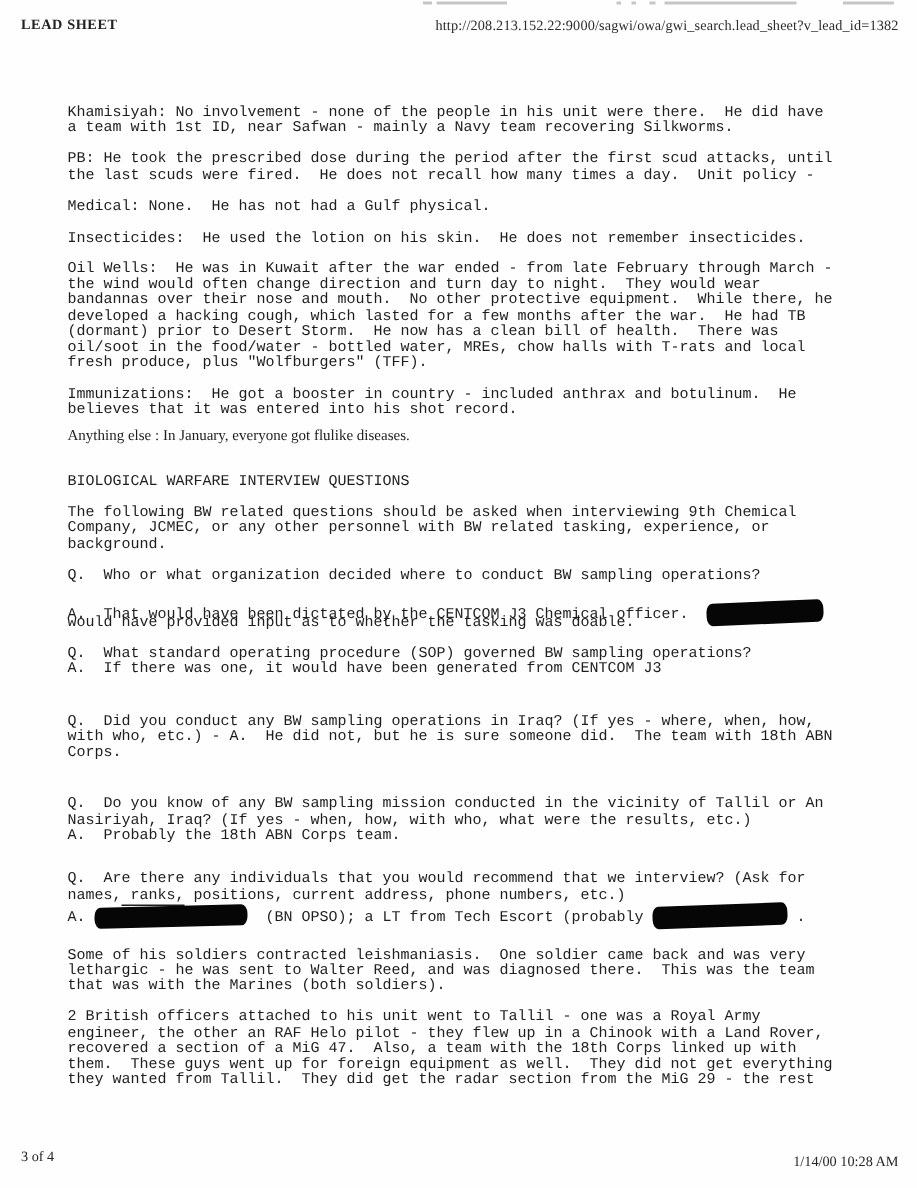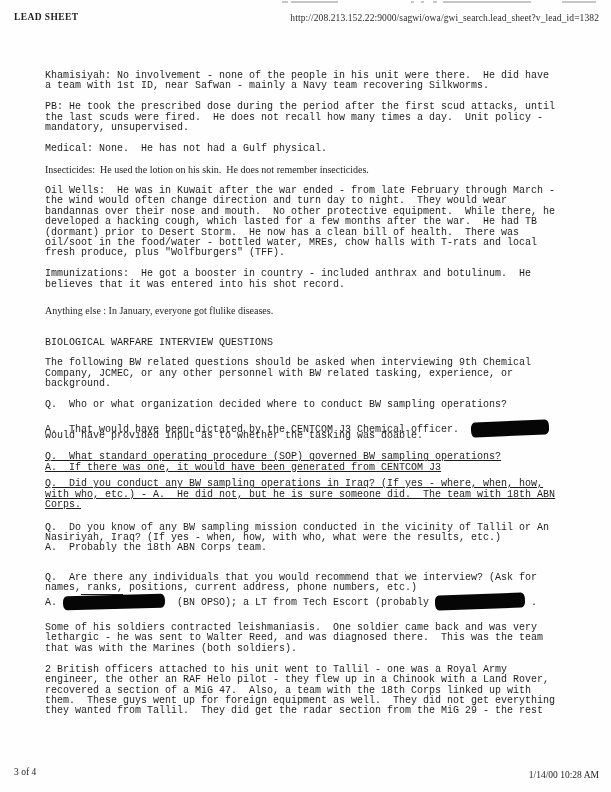--- a/index.html
+++ b/index.html
@@ -64,38 +64,37 @@
   <div class="hdr-url">http://208.213.152.22:9000/sagwi/owa/gwi_search.lead_sheet?v_lead_id=1382</div>
 
   <div class="doc">
       <div class="para" style="margin-bottom: 10.45px;">
         <div class="line">Khamisiyah: No involvement - none of the people in his unit were there.  He did have</div>
         <div class="line">a team with 1st ID, near Safwan - mainly a Navy team recovering Silkworms.</div>
       </div>
       <div class="para" style="margin-bottom: 10.45px;">
         <div class="line">PB: He took the prescribed dose during the period after the first scud attacks, until</div>
         <div class="line">the last scuds were fired.  He does not recall how many times a day.  Unit policy -</div>
-        <div class="line">mandatory, unsupervised.</div>
       </div>
       <div class="para" style="margin-bottom: 10.45px;">
         <div class="line">Medical: None.  He has not had a Gulf physical.</div>
       </div>
-      <div class="para" style="margin-bottom: 10.45px; font-family: Liberation Serif, serif;">
+      <div class="para" style="margin-bottom: 10.45px;">
         <div class="line">Insecticides:  He used the lotion on his skin.  He does not remember insecticides.</div>
       </div>
       <div class="para" style="margin-bottom: 10.45px;">
         <div class="line">Oil Wells:  He was in Kuwait after the war ended - from late February through March -</div>
         <div class="line">the wind would often change direction and turn day to night.  They would wear</div>
         <div class="line">bandannas over their nose and mouth.  No other protective equipment.  While there, he</div>
         <div class="line">developed a hacking cough, which lasted for a few months after the war.  He had TB</div>
         <div class="line">(dormant) prior to Desert Storm.  He now has a clean bill of health.  There was</div>
         <div class="line">oil/soot in the food/water - bottled water, MREs, chow halls with T-rats and local</div>
         <div class="line">fresh produce, plus "Wolfburgers" (TFF).</div>
       </div>
-      <div class="para" style="margin-bottom: 16px; font-family: Liberation Mono, monospace;">
+      <div class="para" style="margin-bottom: 6px; font-family: Liberation Mono, monospace;">
         <div class="line">Immunizations:  He got a booster in country - included anthrax and botulinum.  He</div>
         <div class="line">believes that it was entered into his shot record.</div>
       </div>
       <div class="para" style="margin-bottom: 20.9px; font-family: Liberation Serif, serif;">
         <div class="line">Anything else : In January, everyone got flulike diseases.</div>
       </div>
       <div class="para" style="margin-bottom: 10.45px;">
         <div class="line">BIOLOGICAL WARFARE INTERVIEW QUESTIONS</div>
       </div>
       <div class="para" style="margin-bottom: 10.45px;">
@@ -103,25 +102,25 @@
         <div class="line">Company, JCMEC, or any other personnel with BW related tasking, experience, or</div>
         <div class="line">background.</div>
       </div>
       <div class="para" style="margin-bottom: 10.45px;">
         <div class="line">Q.  Who or what organization decided where to conduct BW sampling operations?</div>
       </div>
       <div class="para" style="margin-bottom: 10.45px;">
         <div class="line">A.  That would have been dictated by the CENTCOM J3 Chemical officer.  <span class="redaction" style="width: 78px; height: 15px; transform: rotate(-2.5deg);"></span></div>
         <div class="line">would have provided input as to whether the tasking was doable.</div>
       </div>
-      <div class="para" style="margin-bottom: 6px; text-decoration: underline;">
+      <div class="para" style="margin-bottom: 24px;">
         <div class="line">Q.  What standard operating procedure (SOP) governed BW sampling operations?</div>
         <div class="line">A.  If there was one, it would have been generated from CENTCOM J3</div>
       </div>
-      <div class="para" style="margin-bottom: 12px; text-decoration: underline;">
+      <div class="para" style="margin-bottom: 24px;">
         <div class="line">Q.  Did you conduct any BW sampling operations in Iraq? (If yes - where, when, how,</div>
         <div class="line">with who, etc.) - A.  He did not, but he is sure someone did.  The team with 18th ABN</div>
         <div class="line">Corps.</div>
       </div>
       <div class="para" style="margin-bottom: 19px;">
         <div class="line">Q.  Do you know of any BW sampling mission conducted in the vicinity of Tallil or An</div>
         <div class="line">Nasiriyah, Iraq? (If yes - when, how, with who, what were the results, etc.)</div>
         <div class="line">A.  Probably the 18th ABN Corps team.</div>
       </div>
       <div class="para" style="margin-bottom: 18.81px;">

